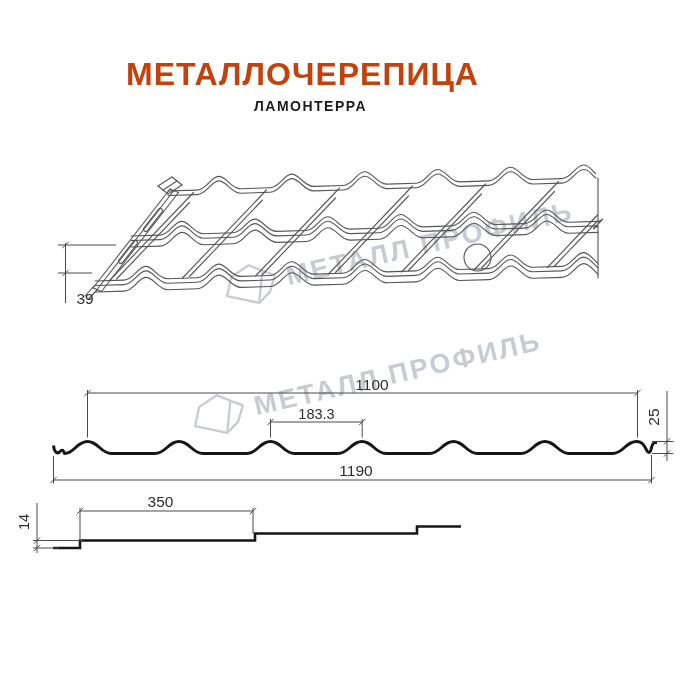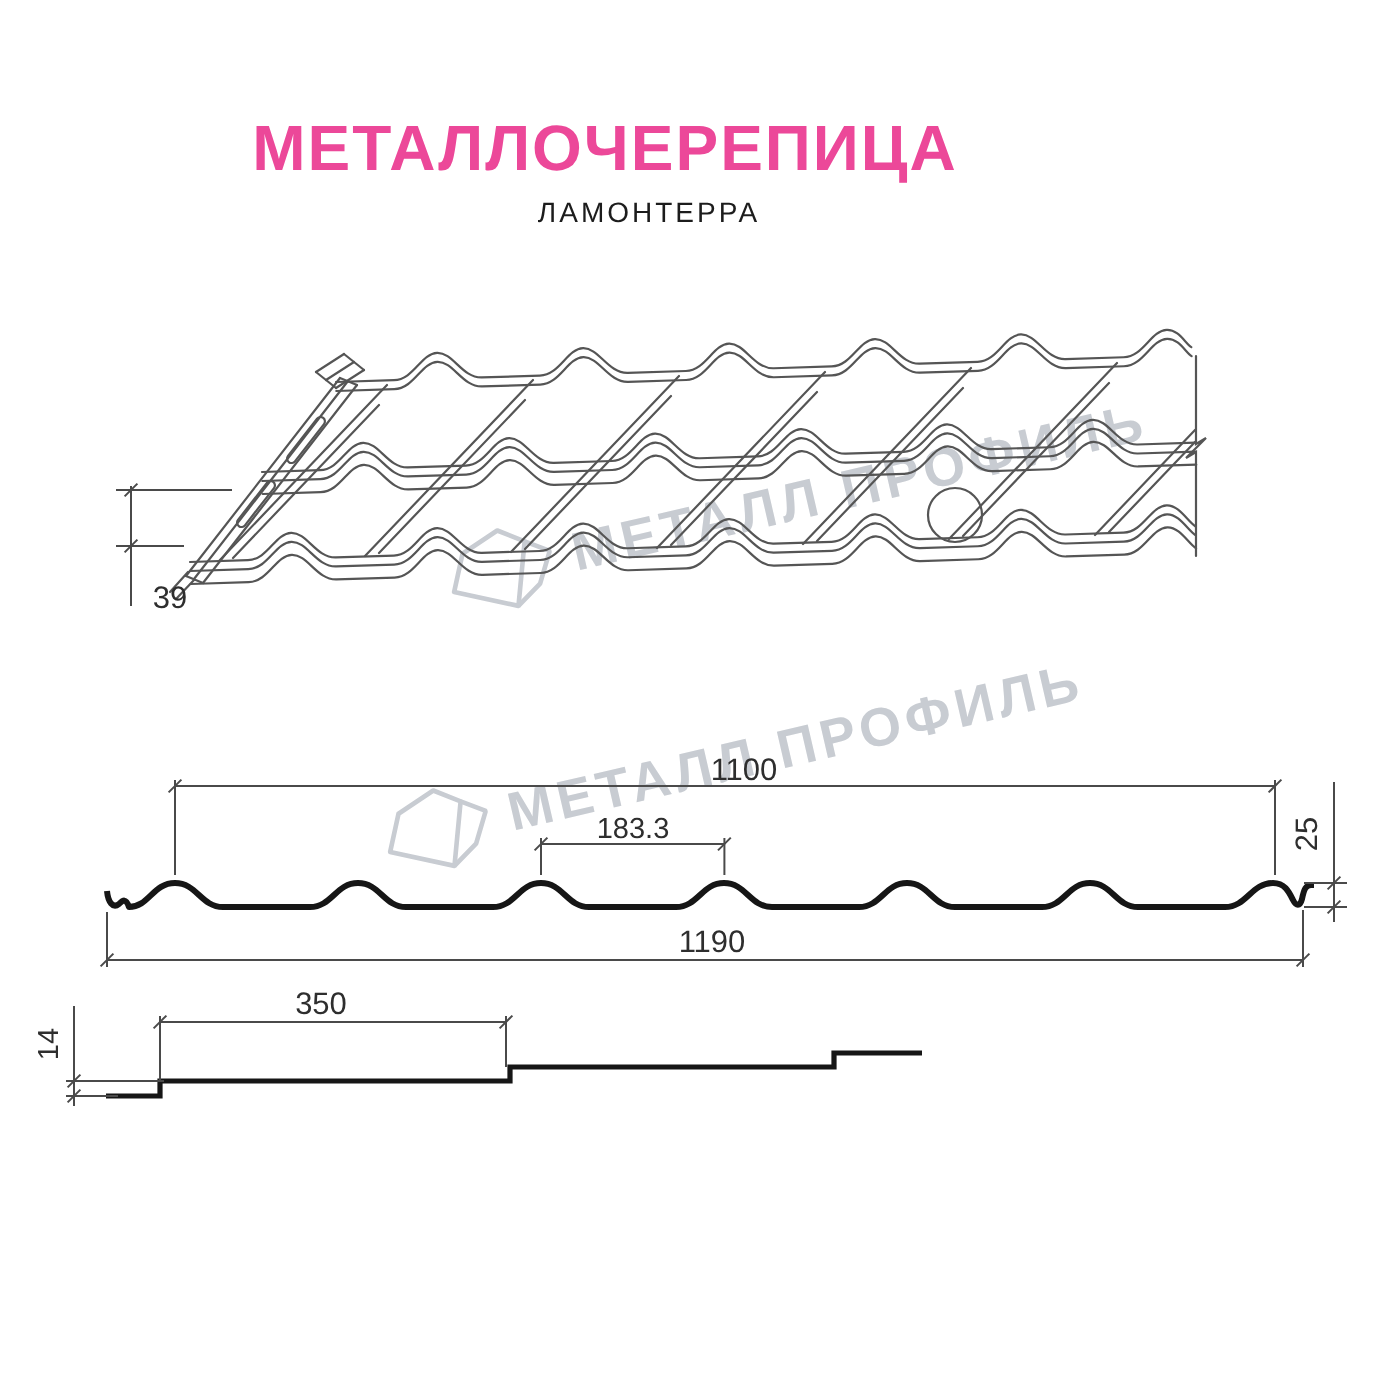--- a/index.html
+++ b/index.html
@@ -1,21 +1,21 @@
 <!DOCTYPE html>
 <html><head>
 <meta charset="utf-8">
 <style>
   html,body{margin:0;padding:0;background:#fff;}
   #canvas{position:relative;width:700px;height:700px;background:#fff;overflow:hidden;
           font-family:"Liberation Sans", sans-serif;}
   .title{position:absolute;left:0;top:56px;width:605px;text-align:center;
-         font-size:32px;font-weight:800;letter-spacing:1px;color:#ec4899;}
+         font-size:32px;font-weight:800;letter-spacing:1px;color:#c2410c;}
   .subtitle{position:absolute;left:0;top:98px;width:621px;text-align:center;
-         font-size:14px;font-weight:400;letter-spacing:1.5px;color:#1c1c1c;margin-left:14px;}
+         font-size:14px;font-weight:700;letter-spacing:1.5px;color:#1c1c1c;}
   .wm{position:absolute;display:flex;align-items:center;gap:10px;color:#c8ccd2;
       transform:rotate(-13deg);transform-origin:left center;}
   .wm-text{font-size:27px;font-weight:bold;letter-spacing:2.5px;white-space:nowrap;}
   .wm svg{flex:0 0 auto;}
   svg text{font-family:"Liberation Sans", sans-serif;fill:#2e2e2e;}
   .dimtxt{font-size:15.5px;}
   .dimtxt-sm{font-size:14.5px;}
   #techsvg{position:absolute;left:0;top:0;}
 </style>
 </head>

